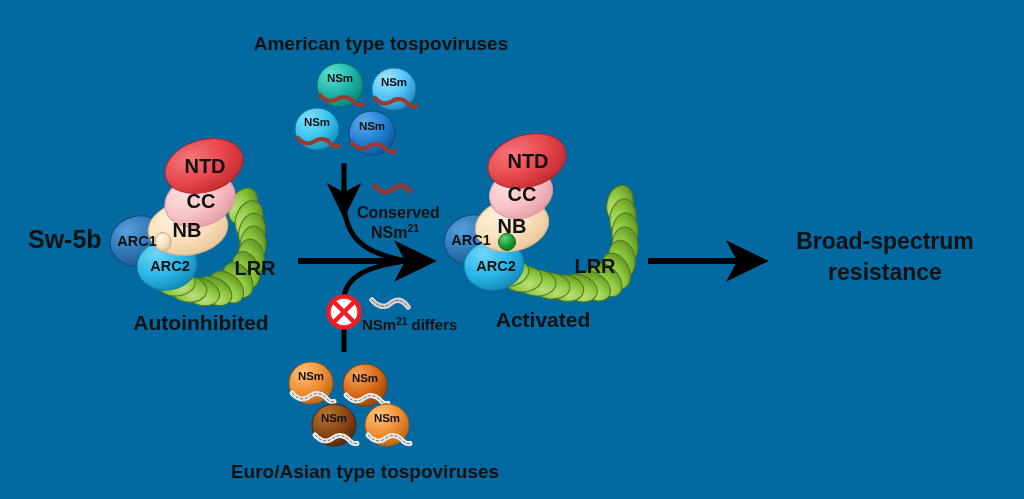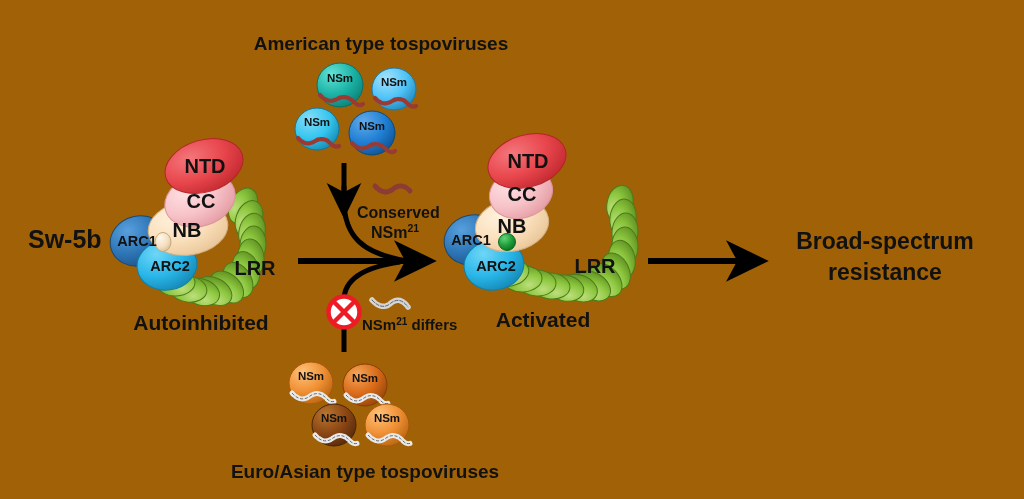--- a/index.html
+++ b/index.html
@@ -1,18 +1,18 @@
 <!DOCTYPE html>
 <html><head>
 <meta charset="utf-8">
 <style>
   html,body{margin:0;padding:0;background:#ffffff;}
   body{width:1024px;height:499px;overflow:hidden;
        font-family:"Liberation Sans","DejaVu Sans",sans-serif;}
-  #stage{position:relative;width:1024px;height:499px;background:#a16207;}
+  #stage{position:relative;width:1024px;height:499px;background:#0369a1;}
   svg#scene{position:absolute;left:0;top:0;width:1024px;height:499px;display:block;}
   .ttl{font-family:"Liberation Sans","DejaVu Sans",sans-serif;font-weight:bold;fill:#111111;}
   .lbl-dom{font-family:"Liberation Sans","DejaVu Sans",sans-serif;font-weight:bold;fill:#111111;}
   .lbl-nsm{font-family:"Liberation Sans","DejaVu Sans",sans-serif;font-weight:bold;fill:#111111;}
 </style>
 </head>
 <body>
 
 <div id="stage">
 <svg id="scene" viewBox="0 0 1024 499">

